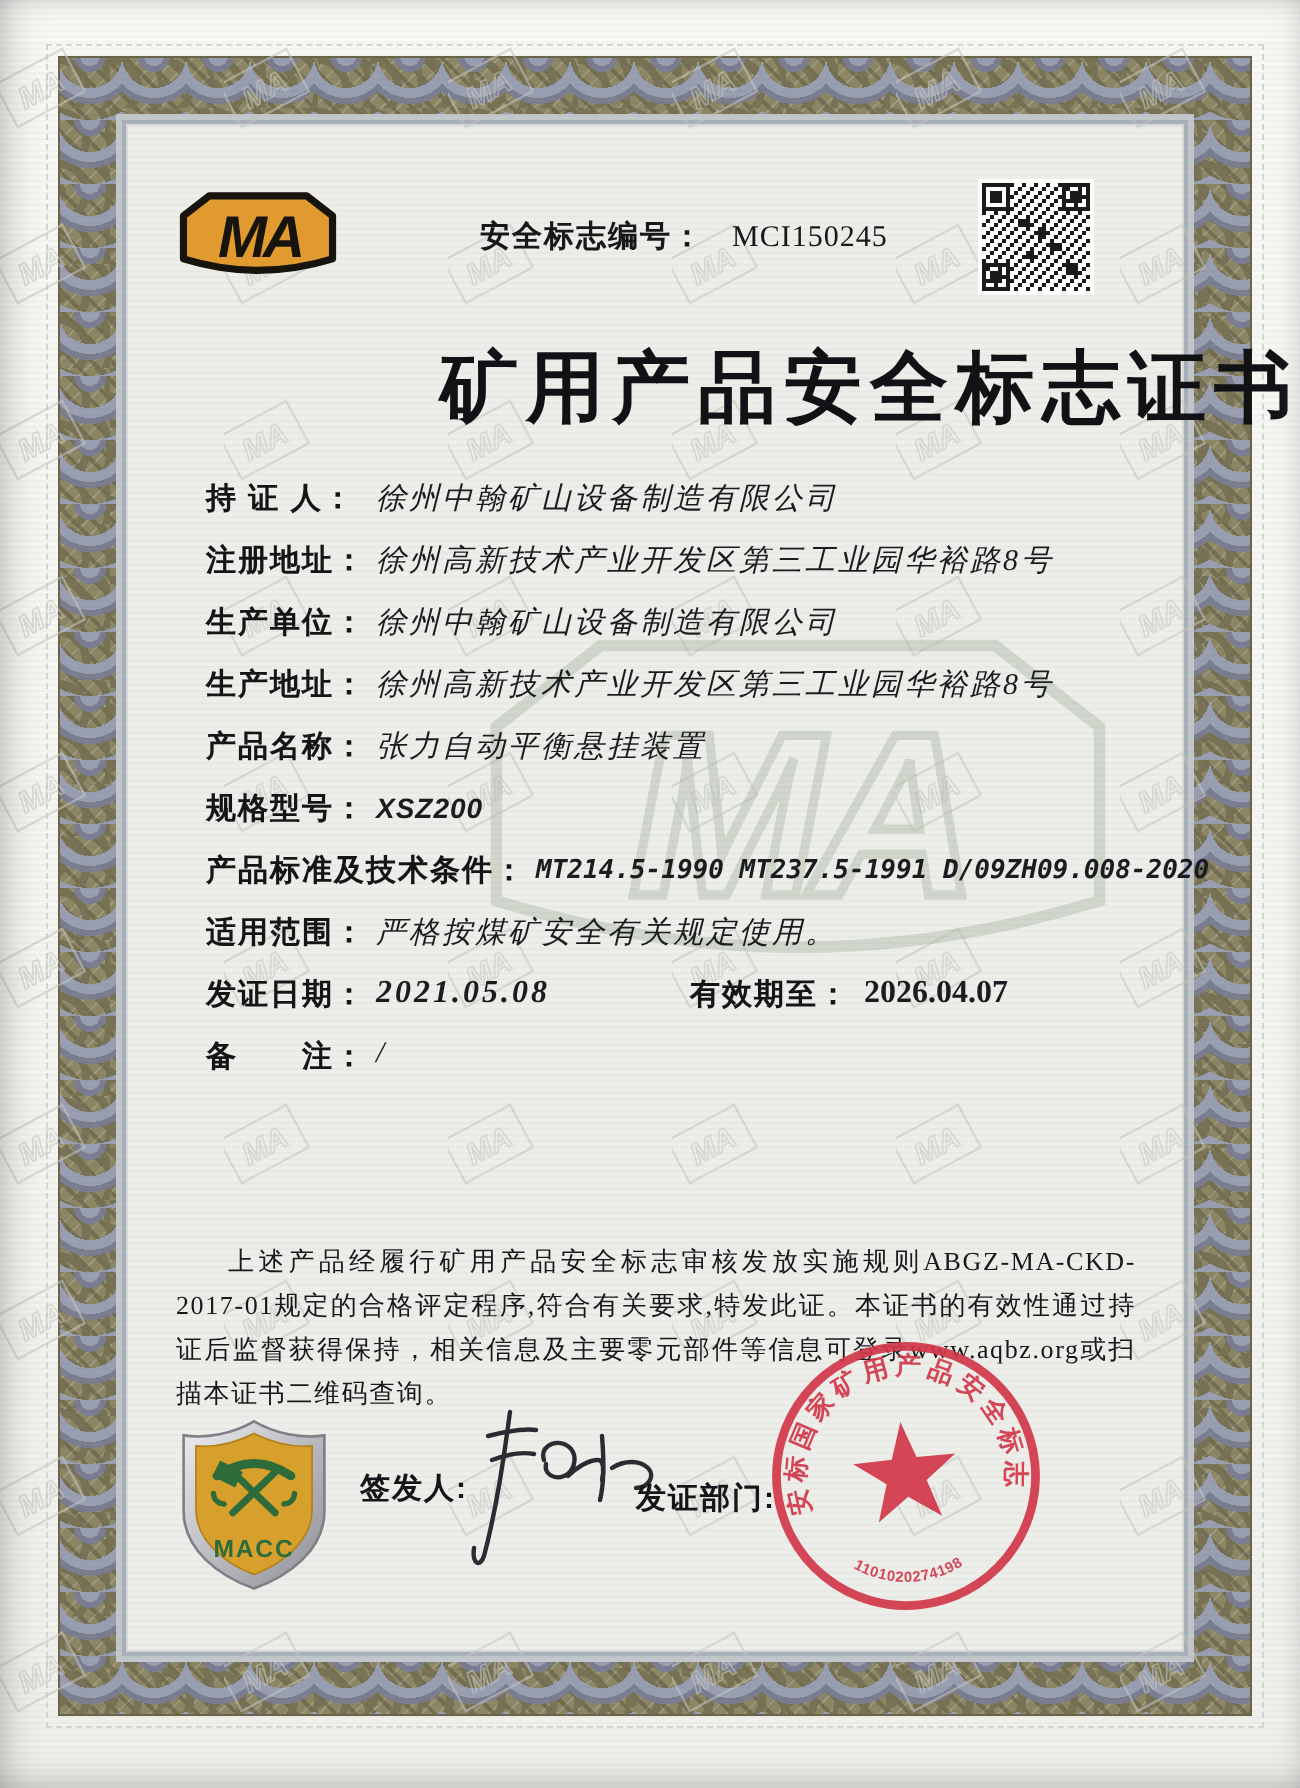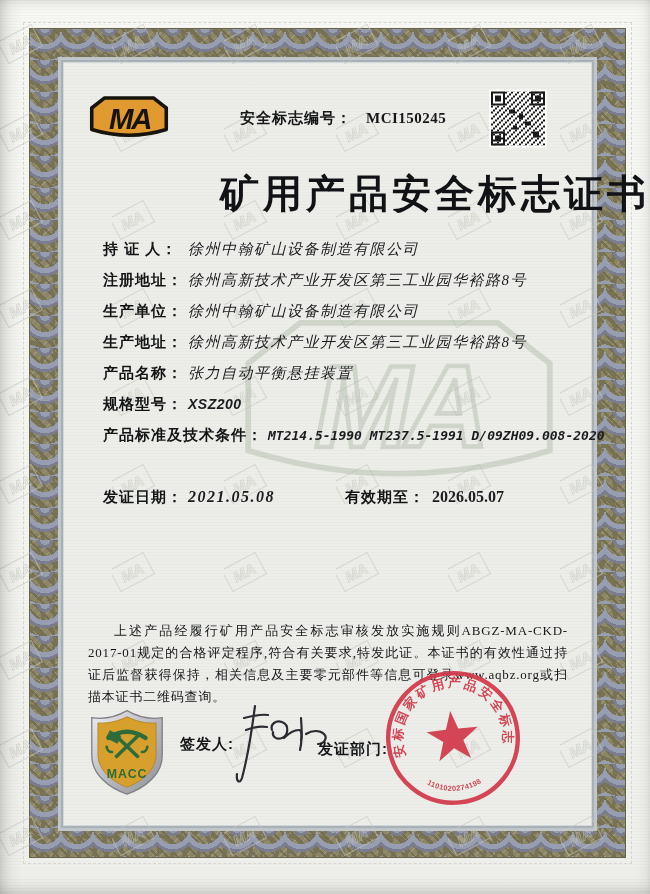--- a/index.html
+++ b/index.html
@@ -45,21 +45,21 @@
   }
   
   .wm-tiles{position:absolute;inset:0;z-index:3;pointer-events:none;opacity:.55;}
   
   .wm-big{position:absolute;left:225px;top:258px;width:348px;height:292px;z-index:3;pointer-events:none;opacity:.5;}
 
   .content{position:absolute;inset:0;z-index:5;}
 
   .ma-logo{position:absolute;left:86px;top:93px;width:86px;height:50px;}
   .mark-no{position:absolute;left:240px;top:109px;font-size:15px;font-weight:bold;color:#17181a;letter-spacing:1px;}
-  .mark-no .num{font-family:"Liberation Serif","DejaVu Serif",serif;font-weight:700;letter-spacing:.5px;margin-left:14px;}
+  .mark-no .num{font-family:"Liberation Serif","DejaVu Serif",serif;font-weight:400;letter-spacing:.5px;margin-left:14px;}
   .qr{position:absolute;left:489px;top:89px;width:58px;height:59px;}
 
   .cert-title{
     position:absolute;left:0;top:167px;width:650px;text-align:right;
     font-family:"Liberation Serif","DejaVu Serif",serif;
     font-size:39px;font-weight:bold;color:#111215;letter-spacing:4px;
   }
 
   .row{position:absolute;left:0;width:520px;height:22px;}
   .row .lbl{position:absolute;left:103px;font-size:15px;font-weight:bold;color:#141517;letter-spacing:1px;white-space:nowrap;}
@@ -174,28 +174,36 @@
       <span class="val">张力自动平衡悬挂装置</span>
     </div>
     <div class="row" style="top:395px">
       <span class="lbl">规格型号：</span>
       <span class="val model">XSZ200</span>
     </div>
     <div class="row" style="top:426px">
       <span class="lbl">产品标准及技术条件：</span>
       <span class="val std">MT214.5-1990 MT237.5-1991 D/09ZH09.008-2020</span>
     </div>
+    <div class="row" style="top:457px">
+      <span class="lbl">适用范围：</span>
+      <span class="val">严格按煤矿安全有关规定使用。</span>
+    </div>
 
     <div class="row" style="top:488px">
       <span class="lbl">发证日期：</span>
       <span class="val date">2021.05.08</span>
       <span class="lbl2">有效期至：</span>
-      <span class="val2">2026.05.07</span>
-    </div>
-
+      <span class="val2">2026.04.07</span>
+    </div>
+
+    <div class="row" style="top:519px">
+      <span class="lbl">备　　注：</span>
+      <span class="val">/</span>
+    </div>
 
     <div class="statement">上述产品经履行矿用产品安全标志审核发放实施规则ABGZ-MA-CKD-2017-01规定的合格评定程序,符合有关要求,特发此证。本证书的有效性通过持证后监督获得保持，相关信息及主要零元部件等信息可登录www.aqbz.org或扫描本证书二维码查询。</div>
 
     <svg class="macc-shield" viewBox="0 0 90 100">
       <defs>
         <linearGradient id="silver" x1="0" y1="0" x2="1" y2="1">
           <stop offset="0" stop-color="#eceef1"></stop>
           <stop offset="0.5" stop-color="#b9bbc1"></stop>
           <stop offset="1" stop-color="#8f9197"></stop>
         </linearGradient>

